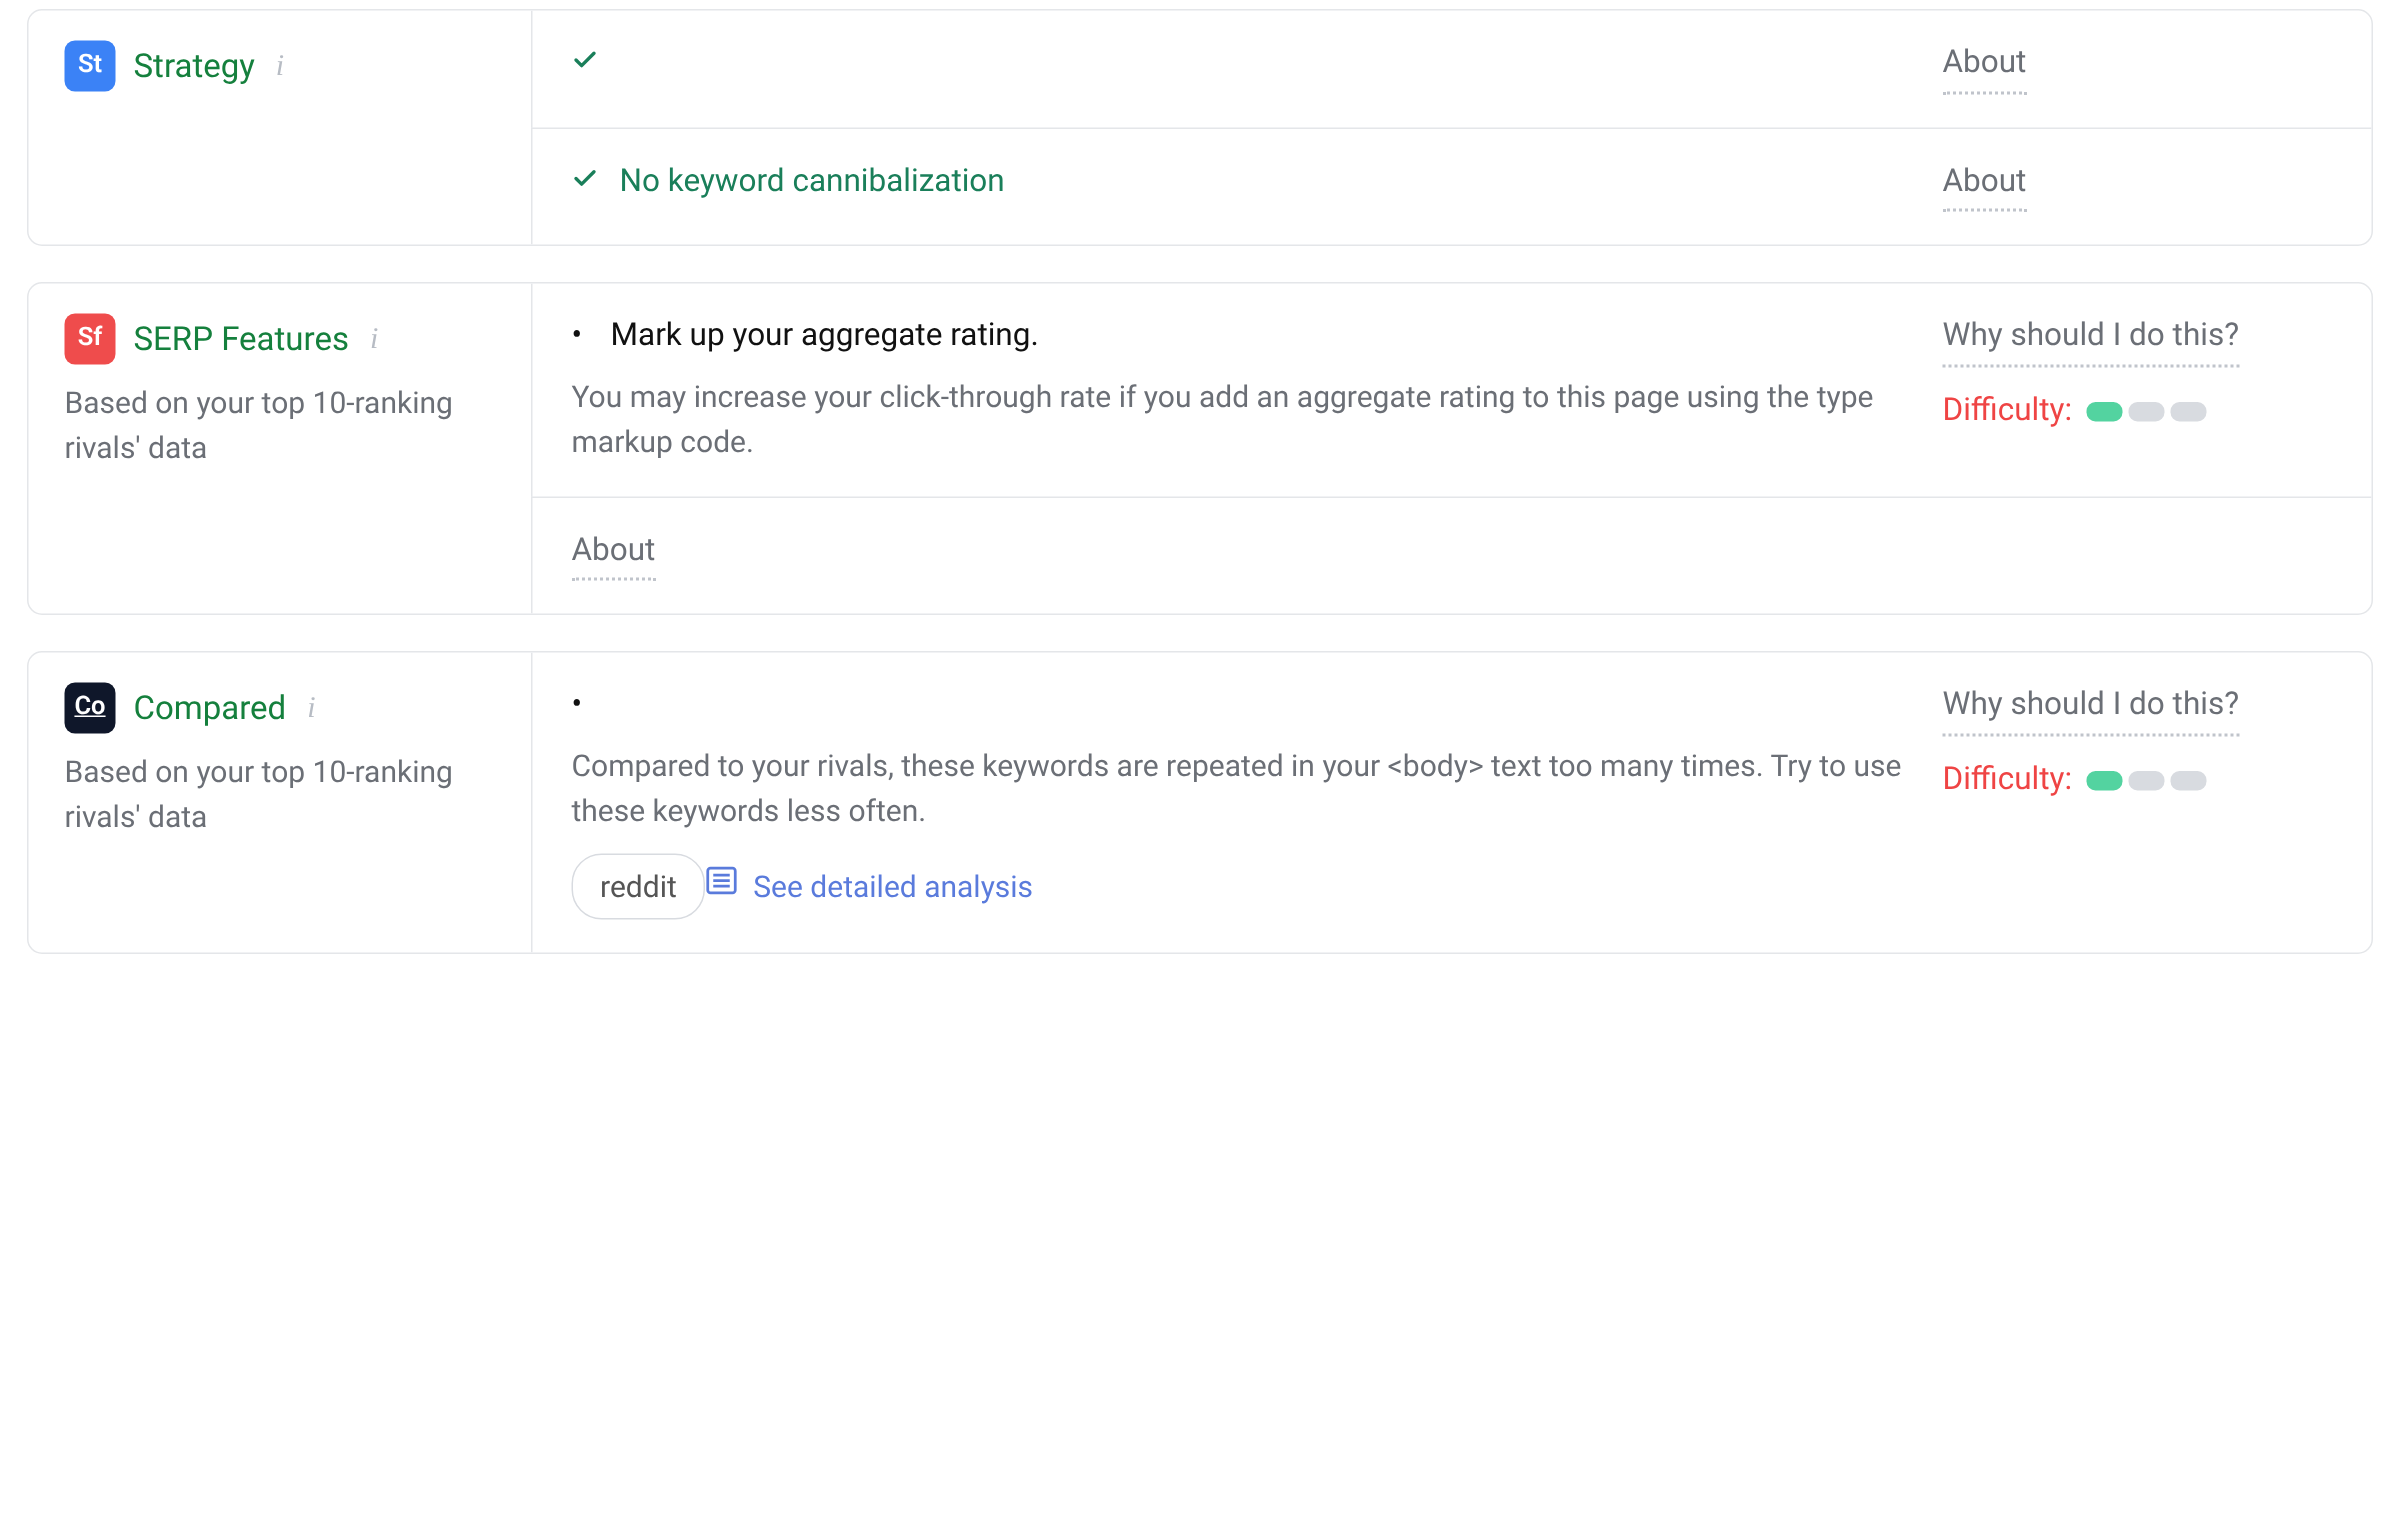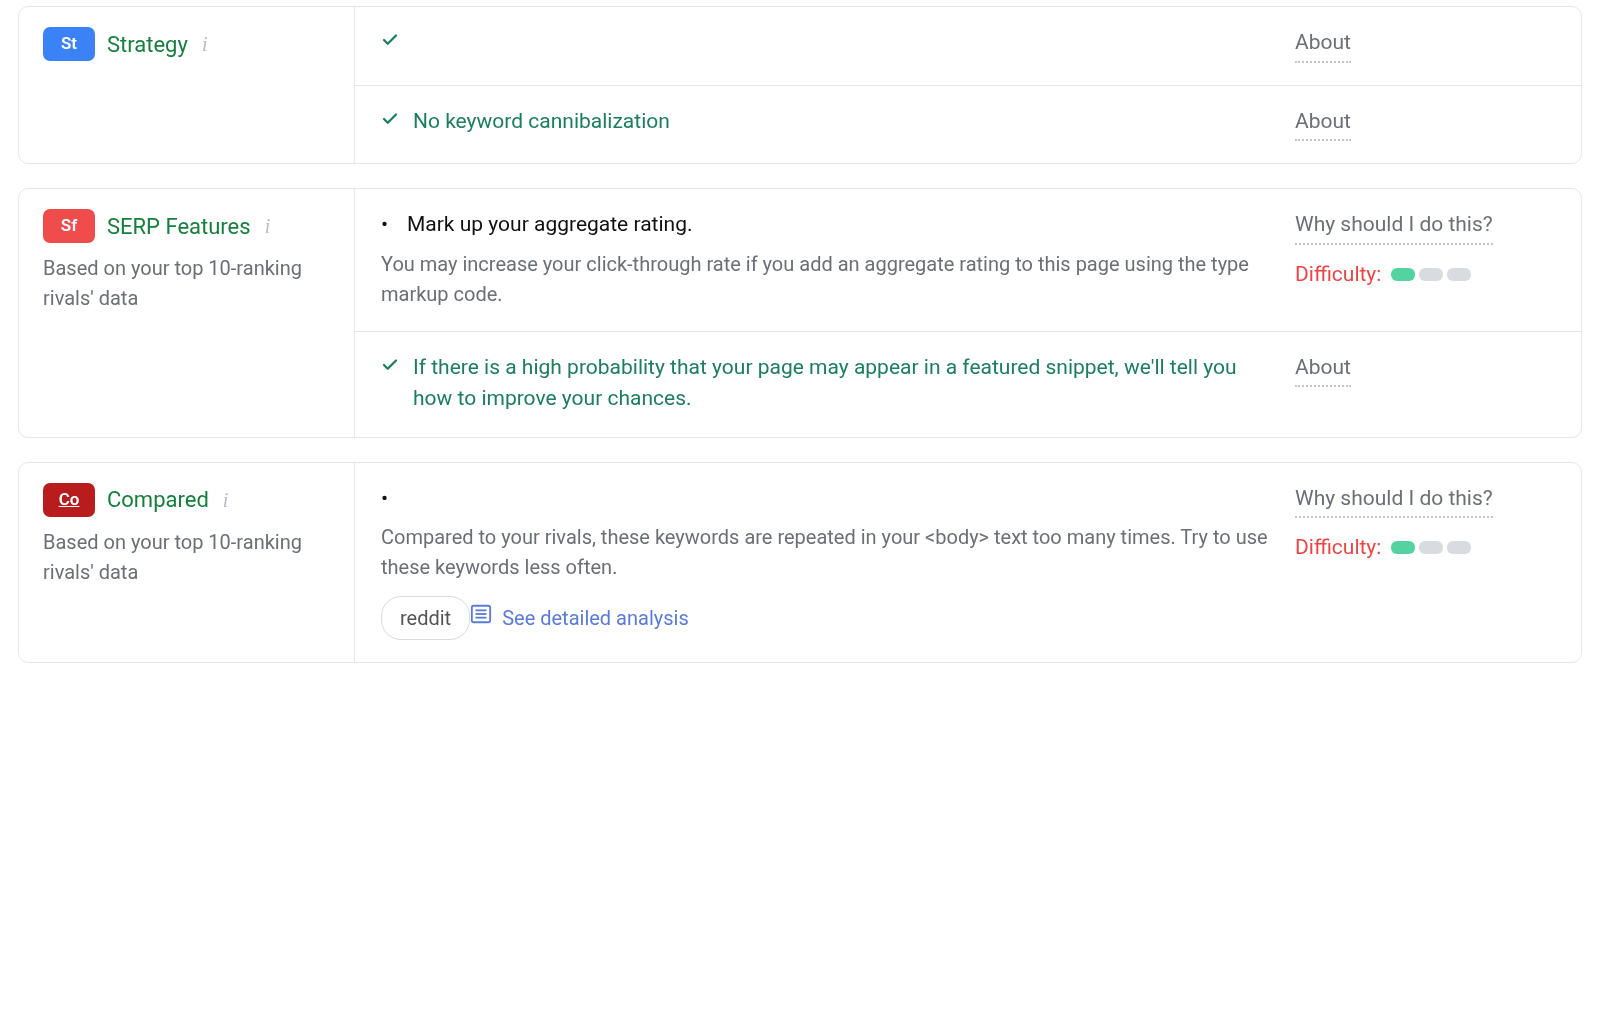--- a/index.html
+++ b/index.html
@@ -40,21 +40,21 @@
 .item + .item { border-top: 1px solid #e4e6e9; }
 .item-main { flex: 1; padding-right: 26px; }
 .item-side { width: 260px; flex: 0 0 260px; }
 
 .cat-header {
   display: flex;
   align-items: center;
   gap: 12px;
 }
 .badge {
-  width: 52px; height: 34px;
+  width: 34px; height: 34px;
   border-radius: 7px;
   display: inline-flex;
   align-items: center; justify-content: center;
   font-weight: 600;
   color: #fff;
   font-size: 17px;
 }
 .cat-title { font-size: 22px; color: #15803d; }
 .cat-sub  { margin-top: 10px; color: #6b6f76; font-size: 20px; }
 .info-icon {
@@ -191,40 +191,30 @@
             <div class="item-side"><span class="dotted-link">Why should I do this?</span><div class="difficulty-wrap">
                 <span>Difficulty:</span>
                 <span class="difficulty-bar">
                   <span class="seg on"></span>
                   <span class="seg"></span>
                   <span class="seg"></span>
                 </span>
               </div></div>
           </div>
           <div class="item">
-            <div class="item-main">
-              <div class="check-line">
-                <span class="check-icon">
-                  <svg viewBox="0 0 24 24">
-                    <path d="M4 12 L9 17 L20 6" fill="none" stroke="currentColor" stroke-width="3" stroke-linecap="round" stroke-linejoin="round"></path>
-                  </svg>
-                </span>
-                <span class="ok-text">If there is a high probability that your page may appear in a featured snippet, we'll tell you how to improve your chances.</span>
-              </div>
-            </div>
             <div class="item-side"><span class="dotted-link">About</span></div>
           </div>
         </div>
       </div>
     </div>
     <div class="section">
       <div class="row">
         <div class="left">
           <div class="cat-header">
-            <span class="badge" style="background: #b91c1c; text-decoration: underline;">Co</span>
+            <span class="badge" style="background: #0f172a; text-decoration: underline;">Co</span>
             <span class="cat-title">Compared</span>
             <span class="info-icon">i</span>
           </div>
           <div class="cat-sub">Based on your top 10-ranking rivals' data</div>
         </div>
         <div class="right">
           <div class="item">
             <div class="item-main"><div class="bullet-line">
                 <span class="bullet">•</span>
               </div><div class="desc">Compared to your rivals, these keywords are repeated in your &lt;body&gt; text too many times. Try to use these keywords less often.</div><span class="chip">reddit</span><div class="detail-link">

